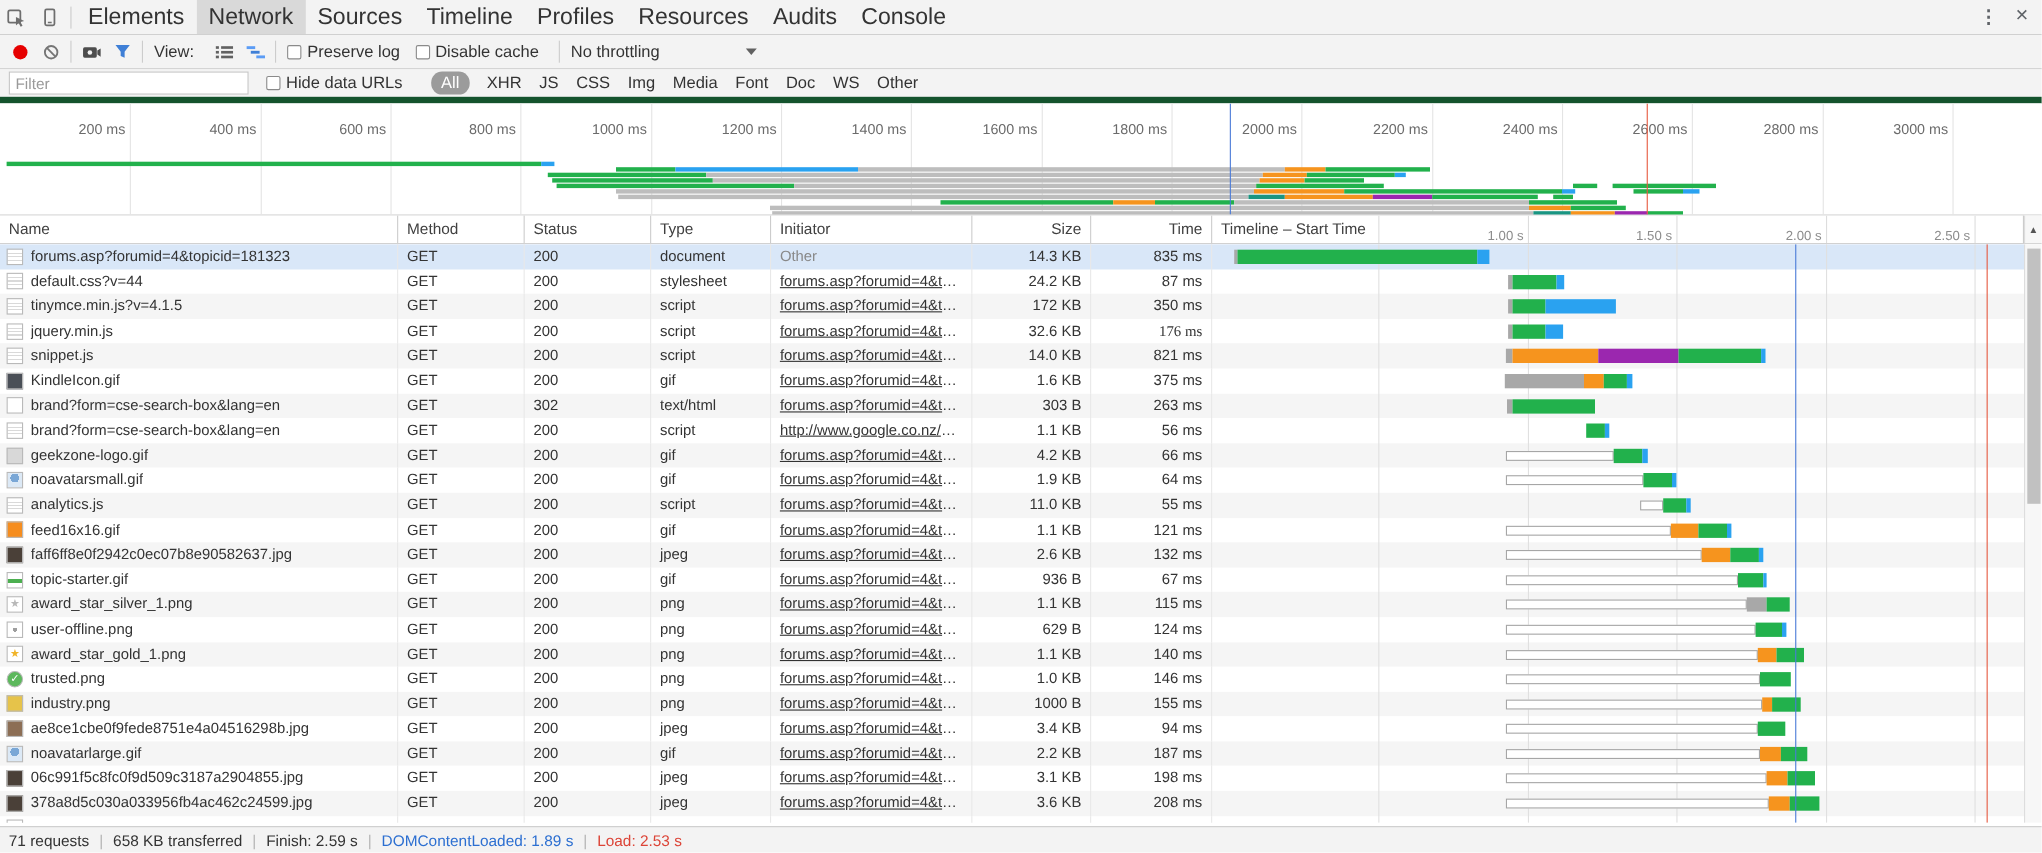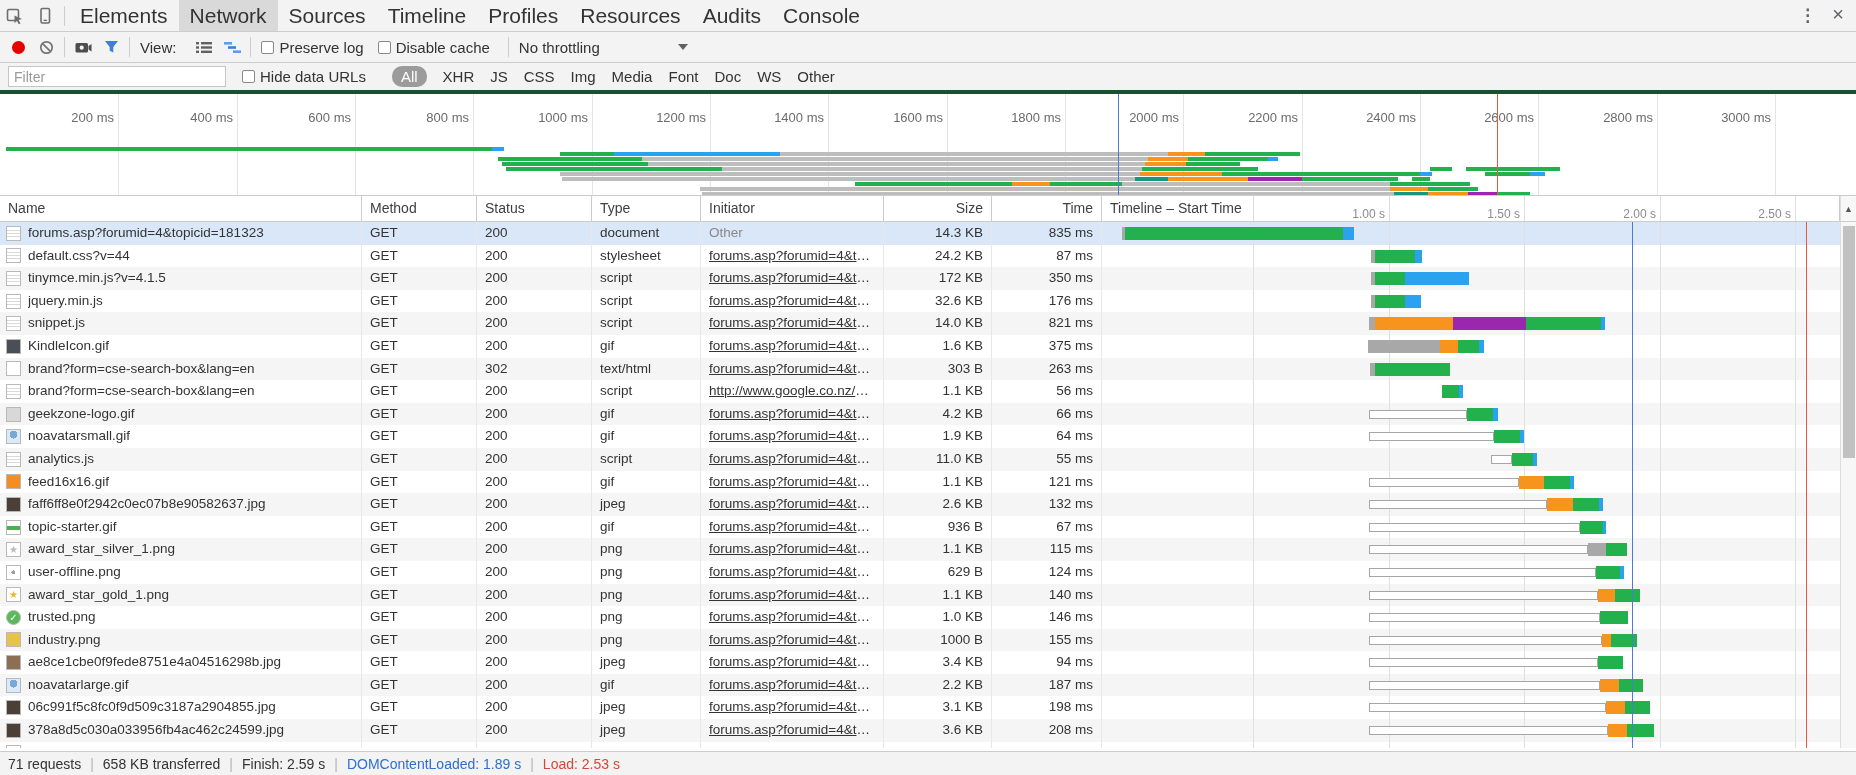--- a/index.html
+++ b/index.html
@@ -23,21 +23,21 @@
   .tool { display:flex; align-items:center; justify-content:center; width:28px; height:26px; cursor:pointer; }
   .rec-dot { width:13px; height:13px; border-radius:50%; background:#e60000; }
   .chk { width:13px; height:13px; border:1px solid #8a8a8a; border-radius:2px; background:#fff; margin-right:5px; cursor:pointer; flex:none; }
   .lbl { margin-right:14px; cursor:default; }
   .throttle { display:flex; align-items:center; min-width:160px; padding:0 6px; cursor:pointer; }
   .caret { width:0; height:0; border-left:5px solid transparent; border-right:5px solid transparent;
     border-top:6px solid #616161; margin-left:78px; }
 
   
   .filterbar { position:absolute; top:63px; left:0; width:1856px; height:31px;
-    background:#f3f3f3; border-bottom:4px solid #14532d; display:flex; align-items:center; font-size:15px; }
+    background:#f3f3f3; border-bottom:6px solid #14532d; display:flex; align-items:center; font-size:15px; }
   .filter-input { width:218px; height:21px; margin:0 16px 0 8px; border:1px solid #c5c5c5;
     font-size:14px; padding:0 5px; color:#333; background:#fff; font-family:"Liberation Sans",sans-serif; }
   .filter-input::placeholder { color:#9a9a9a; }
   .pill { margin-left:16px; cursor:pointer; color:#333; }
   .pill.active { background:#9b9b9b; color:#fff; border-radius:10px; padding:2px 9px; margin-left:12px; }
 
   
   .overview { position:absolute; top:94px; left:0; width:1856px; height:102px; background:#fff;
     border-bottom:1px solid #ccc; overflow:hidden; cursor:crosshair; }
   .ov-grid { position:absolute; top:0; bottom:0; width:1px; background:#e4e4e4; }
@@ -348,21 +348,21 @@
     <div class="row">
       <div class="cell name" style="width: 362px;">
         <span class="ficon" style="background: linear-gradient(rgb(255, 255, 255) 0px, rgb(255, 255, 255) 3px, rgb(217, 217, 217) 3px, rgb(217, 217, 217) 4px, rgb(255, 255, 255) 4px, rgb(255, 255, 255) 6px, rgb(217, 217, 217) 6px, rgb(217, 217, 217) 7px, rgb(255, 255, 255) 7px, rgb(255, 255, 255) 9px, rgb(217, 217, 217) 9px, rgb(217, 217, 217) 10px, rgb(255, 255, 255) 10px);"></span>
         <span class="fname">jquery.min.js</span>
       </div>
       <div class="cell" style="width: 115px;">GET</div>
       <div class="cell" style="width: 115px;">200</div>
       <div class="cell" style="width: 109px;">script</div>
       <div class="cell" style="width: 183px;"><span class="link">forums.asp?forumid=4&amp;topici…</span></div>
       <div class="cell r" style="width: 108px;">32.6 KB</div>
-      <div class="cell r" style="width: 110px;">176 ms</div>
+      <div class="cell r" style="width: 110px; font-family: Liberation Serif, serif;">176 ms</div>
       <div class="cell tl" style="width: 738px;">
         <div class="tl-wrap">
           <div class="seg" style="left: 269px; width: 4px; background: rgb(168, 168, 168);"></div>
           <div class="seg" style="left: 273px; width: 30px; background: rgb(34, 177, 76);"></div>
           <div class="seg" style="left: 303px; width: 16px; background: rgb(42, 162, 240);"></div>
         </div>
       </div>
     </div>
     <div class="row stripe">
       <div class="cell name" style="width: 362px;">

